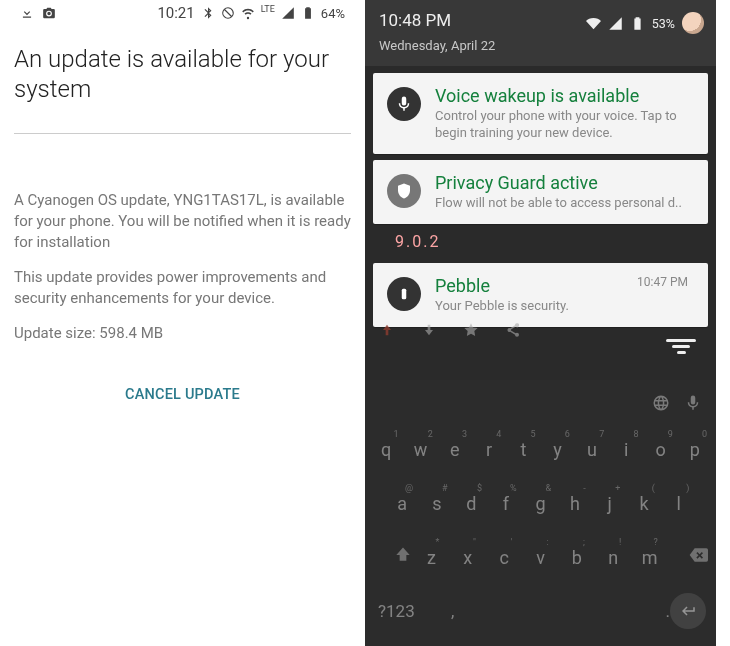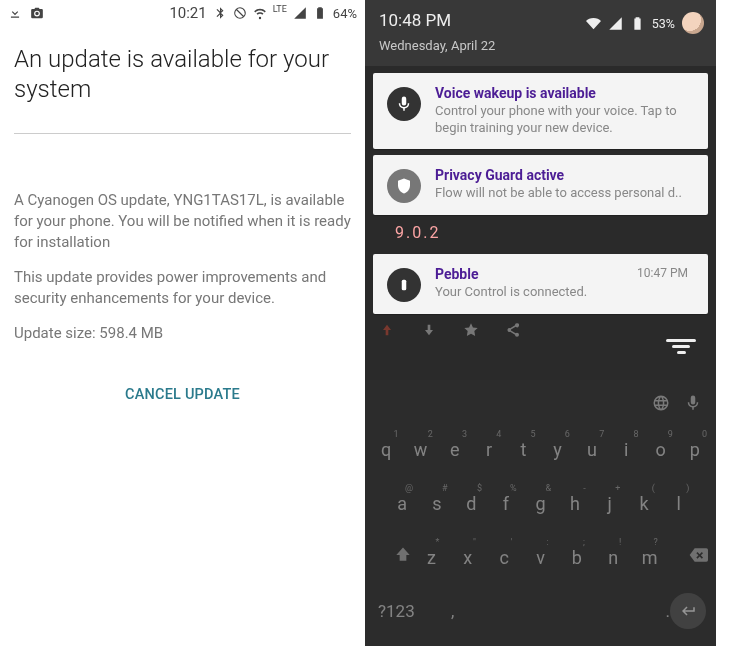--- a/index.html
+++ b/index.html
@@ -1,21 +1,21 @@
 <!DOCTYPE html>
 <html><head>
 <meta charset="utf-8">
 <style>
   * { box-sizing: border-box; margin: 0; padding: 0; }
   html, body { width: 730px; height: 646px; overflow: hidden; font-family: Roboto, Arial, sans-serif; background: #fff; }
   .wrap { display: flex; width: 730px; height: 646px; }
   .pane { height: 646px; }
   
   .left { width: 365px; background: #fff; position: relative; }
-  .sbar { height: 26px; display: flex; align-items: center; padding: 0 8px; font-size: 14px; color: #444; }
+  .sbar { height: 26px; display: flex; align-items: center; padding: 0 20px; font-size: 14px; color: #444; }
   .sbar-left { display: flex; align-items: center; gap: 8px; }
   .sbar-right { margin-left: auto; display: flex; align-items: center; gap: 6px; }
   .sbar svg { width: 14px; height: 14px; fill: #444; }
   .sbar .clock { font-size: 15px; }
   .sbar .batt { font-size: 13px; }
   .content { padding: 18px 14px 0 14px; }
   .title { font-size: 24px; font-weight: 300; color: #222; line-height: 1.25; padding-bottom: 29px; border-bottom: 1px solid #ccc; }
   .body { padding-top: 56px; color: #777; font-size: 15px; line-height: 1.4; }
   .body p { margin-bottom: 14px; }
   .cancel { text-align: center; color: #2a7a8c; font-weight: 500; font-size: 14.5px; letter-spacing: 0.2px; padding: 28px 0; }
@@ -27,21 +27,21 @@
   .shade-icons { position: absolute; right: 12px; top: 12px; display: flex; align-items: center; gap: 7px; }
   .shade-icons svg { width: 15px; height: 15px; fill: #eee; }
   .shade-batt { font-size: 12.5px; color: #eee; }
   .avatar { width: 22px; height: 22px; border-radius: 50%; background: radial-gradient(circle at 35% 35%, #f3d4be 0 55%, #c9a78f 56% 100%); }
   .notifs { padding: 7px 8px 0 8px; display: flex; flex-direction: column; gap: 6px; }
   .card { background: #f4f4f4; border-radius: 2px; display: flex; padding: 12px 14px; gap: 14px; align-items: flex-start; box-shadow: 0 1px 1px rgba(0,0,0,.25); position: relative; }
   .nic { width: 34px; height: 34px; border-radius: 50%; background: #777; display: flex; align-items: center; justify-content: center; flex: 0 0 34px; margin-top: 2px; }
   .nic svg { width: 18px; height: 18px; fill: #fff; }
   .nic.dark { background: #333; }
   .ntext { flex: 1; min-width: 0; }
-  .ntitle { font-size: 14px; color: #4c1d95; font-weight: 700; margin-bottom: 2px; }
+  .ntitle { font-size: 18px; color: #15803d; font-weight: 400; margin-bottom: 2px; }
   .nbody { font-size: 13px; color: #888; line-height: 1.3; white-space: nowrap; overflow: hidden; text-overflow: ellipsis; }
   .nbody.wrap2 { white-space: normal; }
   .ntime { position: absolute; right: 20px; top: 12px; font-size: 12px; color: #888; }
   .peek { color: #fca5a5; font-size: 16px; padding: 2px 10px 6px 22px; letter-spacing: 2px; }
   .handle { margin: 3px auto 0 auto; width: 30px; }
   .handle .l { height: 3px; background: #eee; border-radius: 2px; margin-bottom: 3px; }
   .handle .l1 { width: 100%; margin-left: 0%; }
   .handle .l2 { width: 60%; margin-left: 20%; }
   .handle .l3 { width: 30%; margin-left: 35%; }
   .handle-wrap { position: absolute; right: 20px; top: 336px; }
@@ -161,21 +161,21 @@
       <div class="peek">9.0.2</div>
 
       <div class="card">
         <div class="nic dark">
           <svg viewBox="0 0 24 24">
               <rect x="9" y="5" width="6" height="14" rx="2"></rect>
             </svg>
         </div>
         <div class="ntext">
           <div class="ntitle">Pebble</div>
-          <div class="nbody">Your Control is connected.</div>
+          <div class="nbody">Your Pebble is security.</div>
         </div>
         <div class="ntime">10:47 PM</div>
       </div>
     </div>
 
     <div class="navbar-dim">
       <svg viewBox="0 0 24 24">
           <path d="M12 4l-6 8h4v8h4v-8h4z"></path>
         </svg>
       <svg class="mid" viewBox="0 0 24 24">

